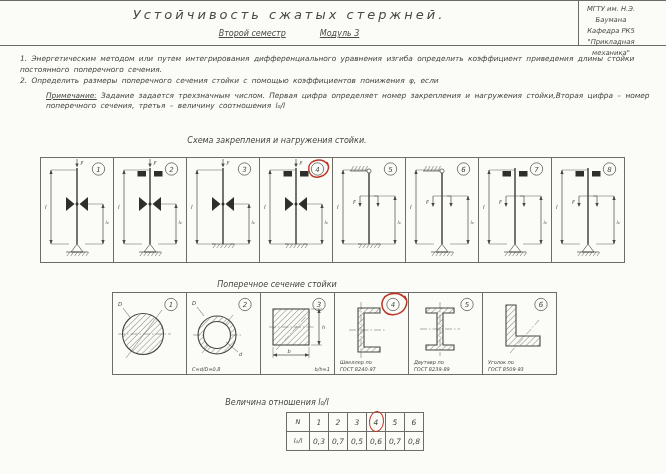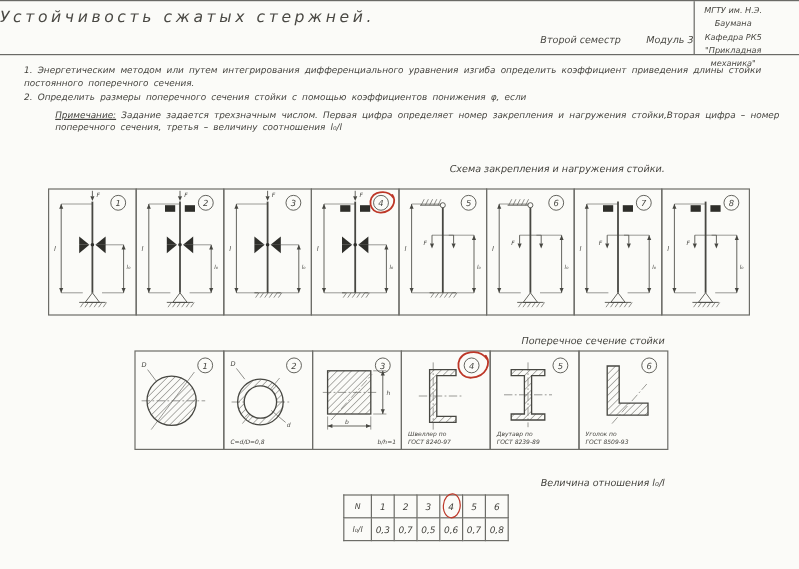--- a/index.html
+++ b/index.html
@@ -1,32 +1,32 @@
 <!DOCTYPE html>
 <html style="--red: #bd3728;"><head>
 <meta charset="utf-8">
 <style>
   html,body{margin:0;padding:0;}
   .page{position:relative;width:666px;height:474px;background:#fbfbf8;
         font-family:"DejaVu Sans",sans-serif;color:#3c3b38;overflow:hidden;}
   .hdr-strip{position:absolute;left:0;top:0;width:666px;height:46px;
              border-top:1px solid #6a6a66;border-bottom:1px solid #6a6a66;box-sizing:border-box;}
-  .main-title{position:absolute;left:0;top:7px;width:578px;
+  .main-title{position:absolute;left:0;top:7px;width:578px;text-align:center;
               font-style:italic;font-size:13px;letter-spacing:3px;color:#4a4944;}
-  .subtitle{position:absolute;left:0;top:29px;width:578px;display:flex;justify-content:flex-end;
-            gap:21px;font-style:italic;font-size:8px;color:#4a4944;}
+  .subtitle{position:absolute;left:0;top:29px;width:578px;display:flex;justify-content:center;
+            gap:34px;font-style:italic;font-size:8px;color:#4a4944;text-decoration:underline;}
   .org-box{position:absolute;left:578px;top:1px;width:65px;height:44px;border-left:1px solid #6a6a66;
            font-style:italic;font-size:6.8px;text-align:center;line-height:1.6;padding-top:3px;
            box-sizing:border-box;color:#4a4944;}
   .tasks{position:absolute;left:20px;top:54px;width:650px;font-style:italic;font-size:7.4px;
          line-height:1.42;word-spacing:2px;color:#45443f;}
   .tasks p{margin:0 0 1px 0;}
   .tasks .note{margin-top:4px;margin-left:26px;}
   .u{text-decoration:underline;}
-  .section-title{position:absolute;left:0;width:554px;text-align:right;font-style:italic;
+  .section-title{position:absolute;left:0;width:554px;text-align:center;font-style:italic;
                  font-size:8px;color:#45443f;}
   .scheme-grid{position:absolute;left:40px;top:157px;display:flex;}
   .scell{width:72px;height:104px;border:1px solid #6d6d68;position:relative;background:transparent;}
   .scell + .scell{margin-left:-1px;}
   .section-grid{position:absolute;left:112px;top:292px;display:flex;}
   .xcell{width:73px;height:81px;border:1px solid #6d6d68;position:relative;}
   .xcell + .xcell{margin-left:-1px;}
   svg{overflow:visible;display:block;}
   .cap{position:absolute;left:5px;bottom:2px;font-style:italic;font-size:5px;line-height:1.3;
        white-space:pre-line;color:#45443f;}

